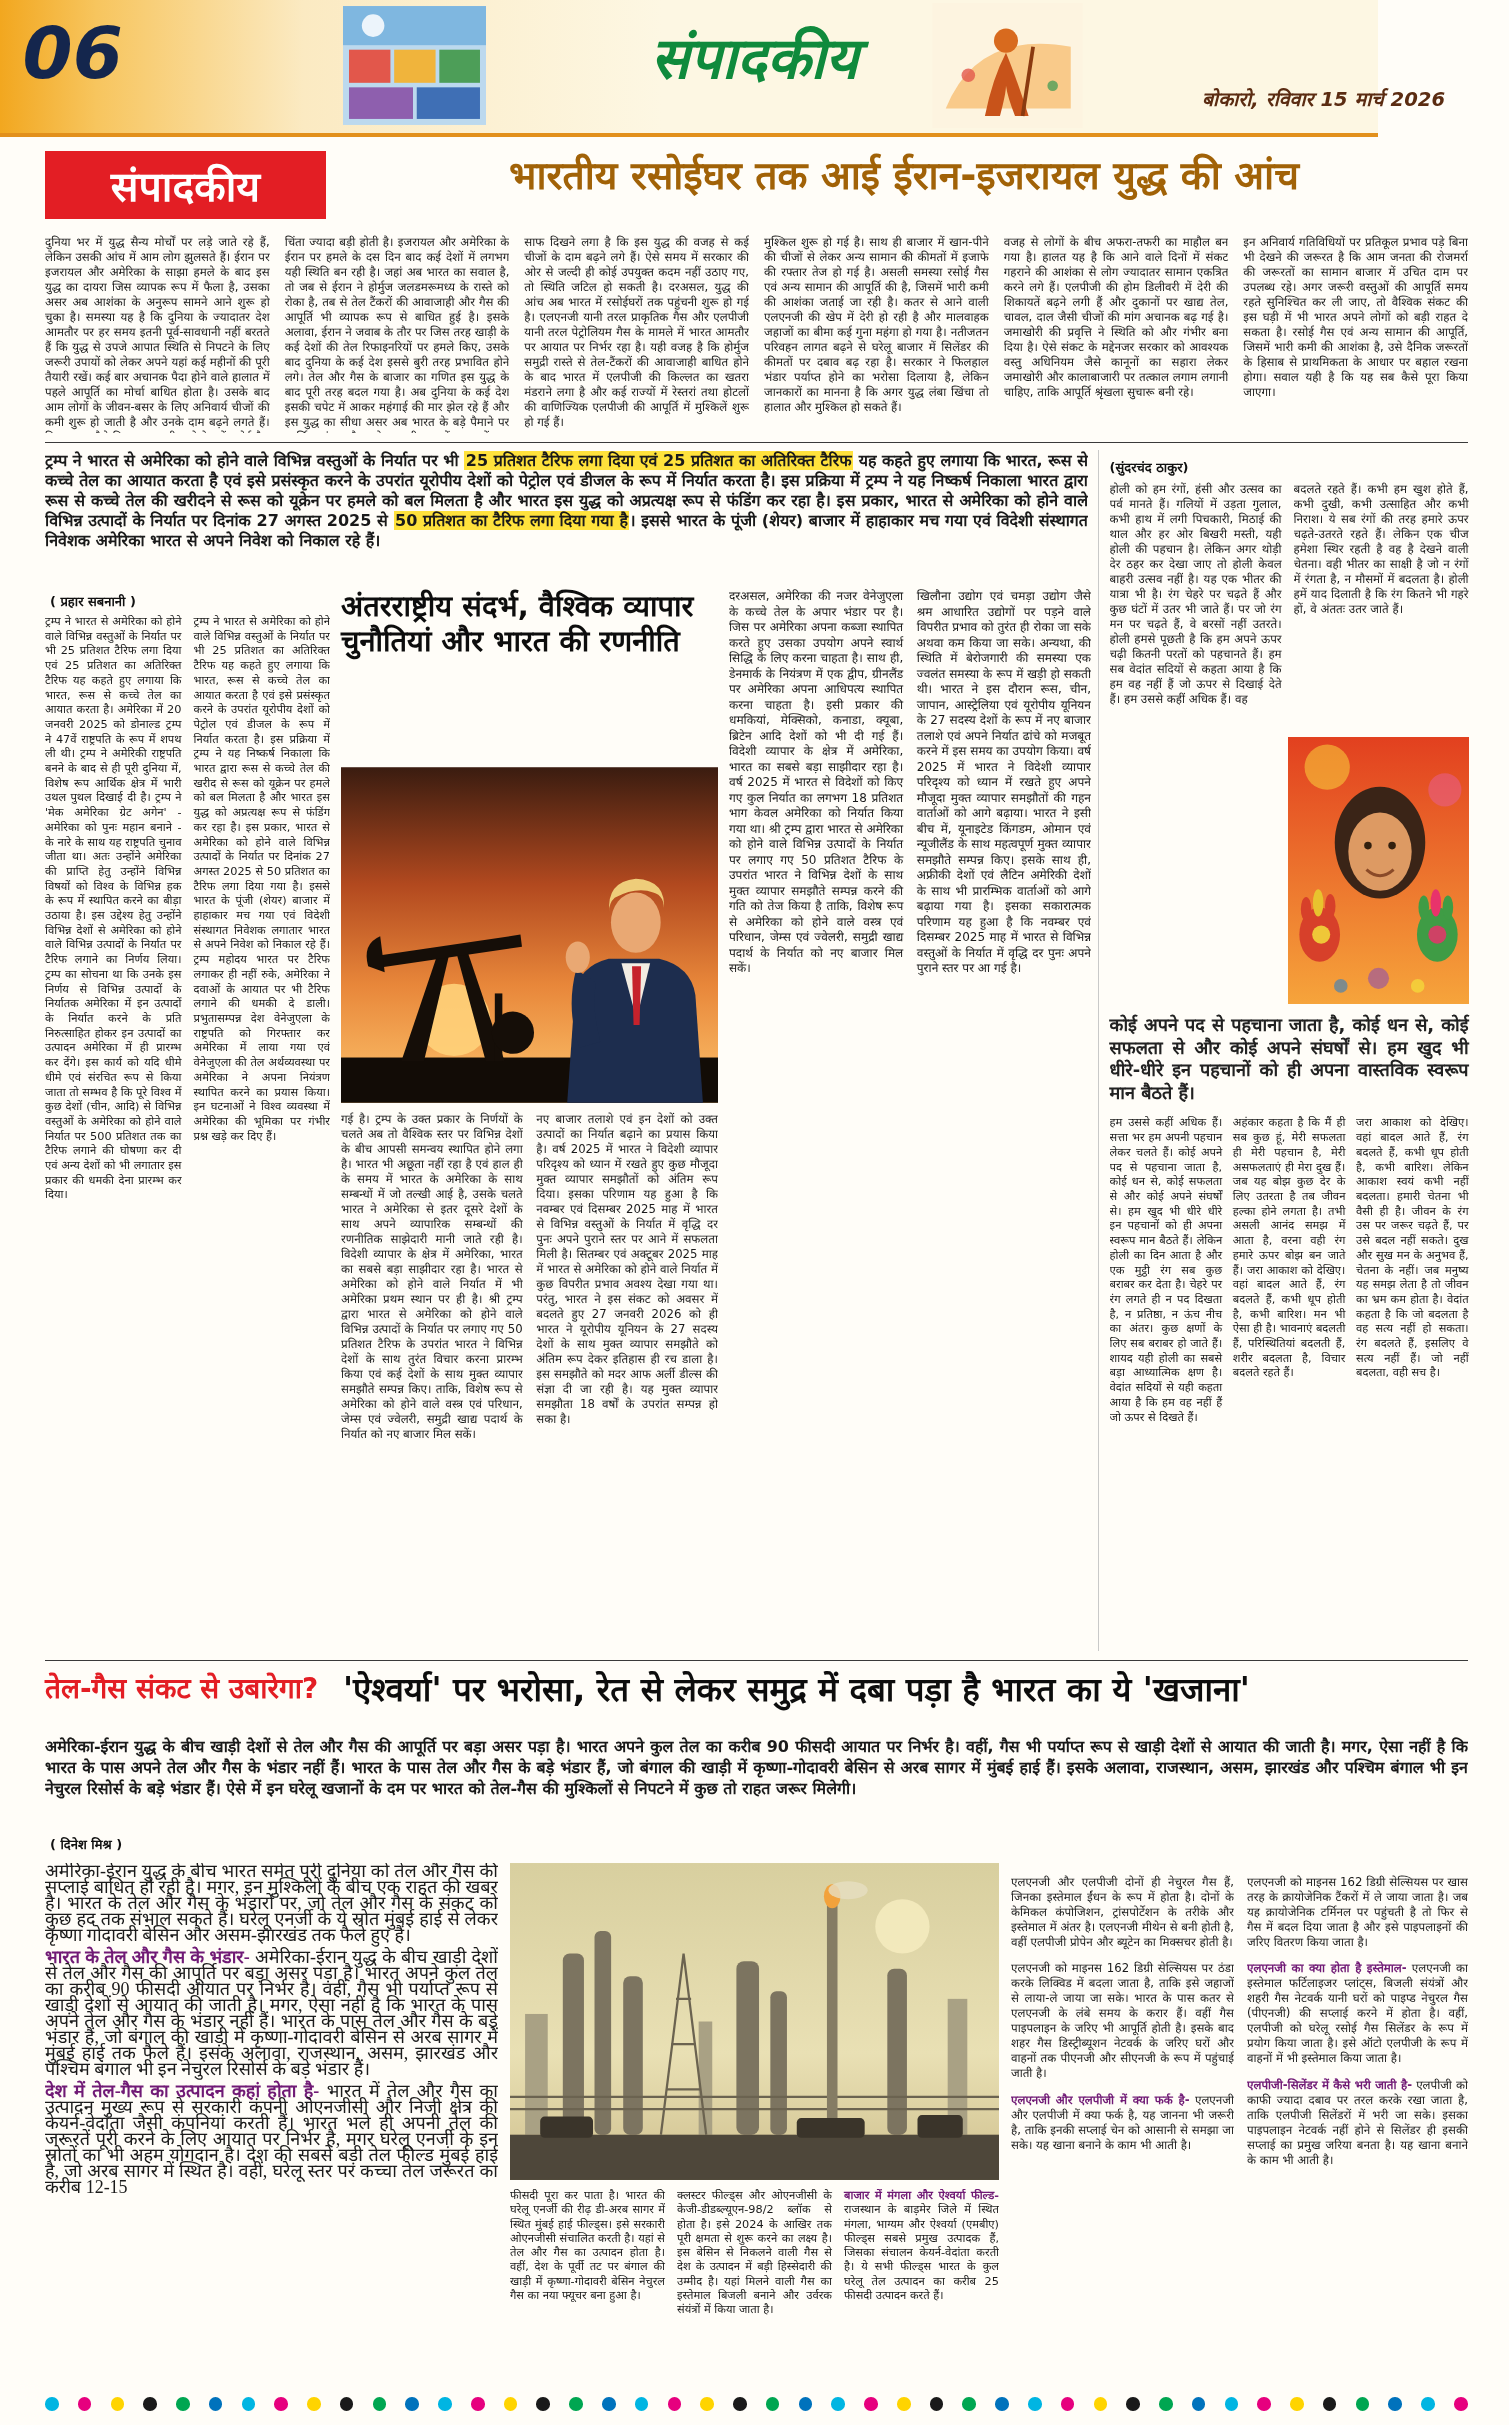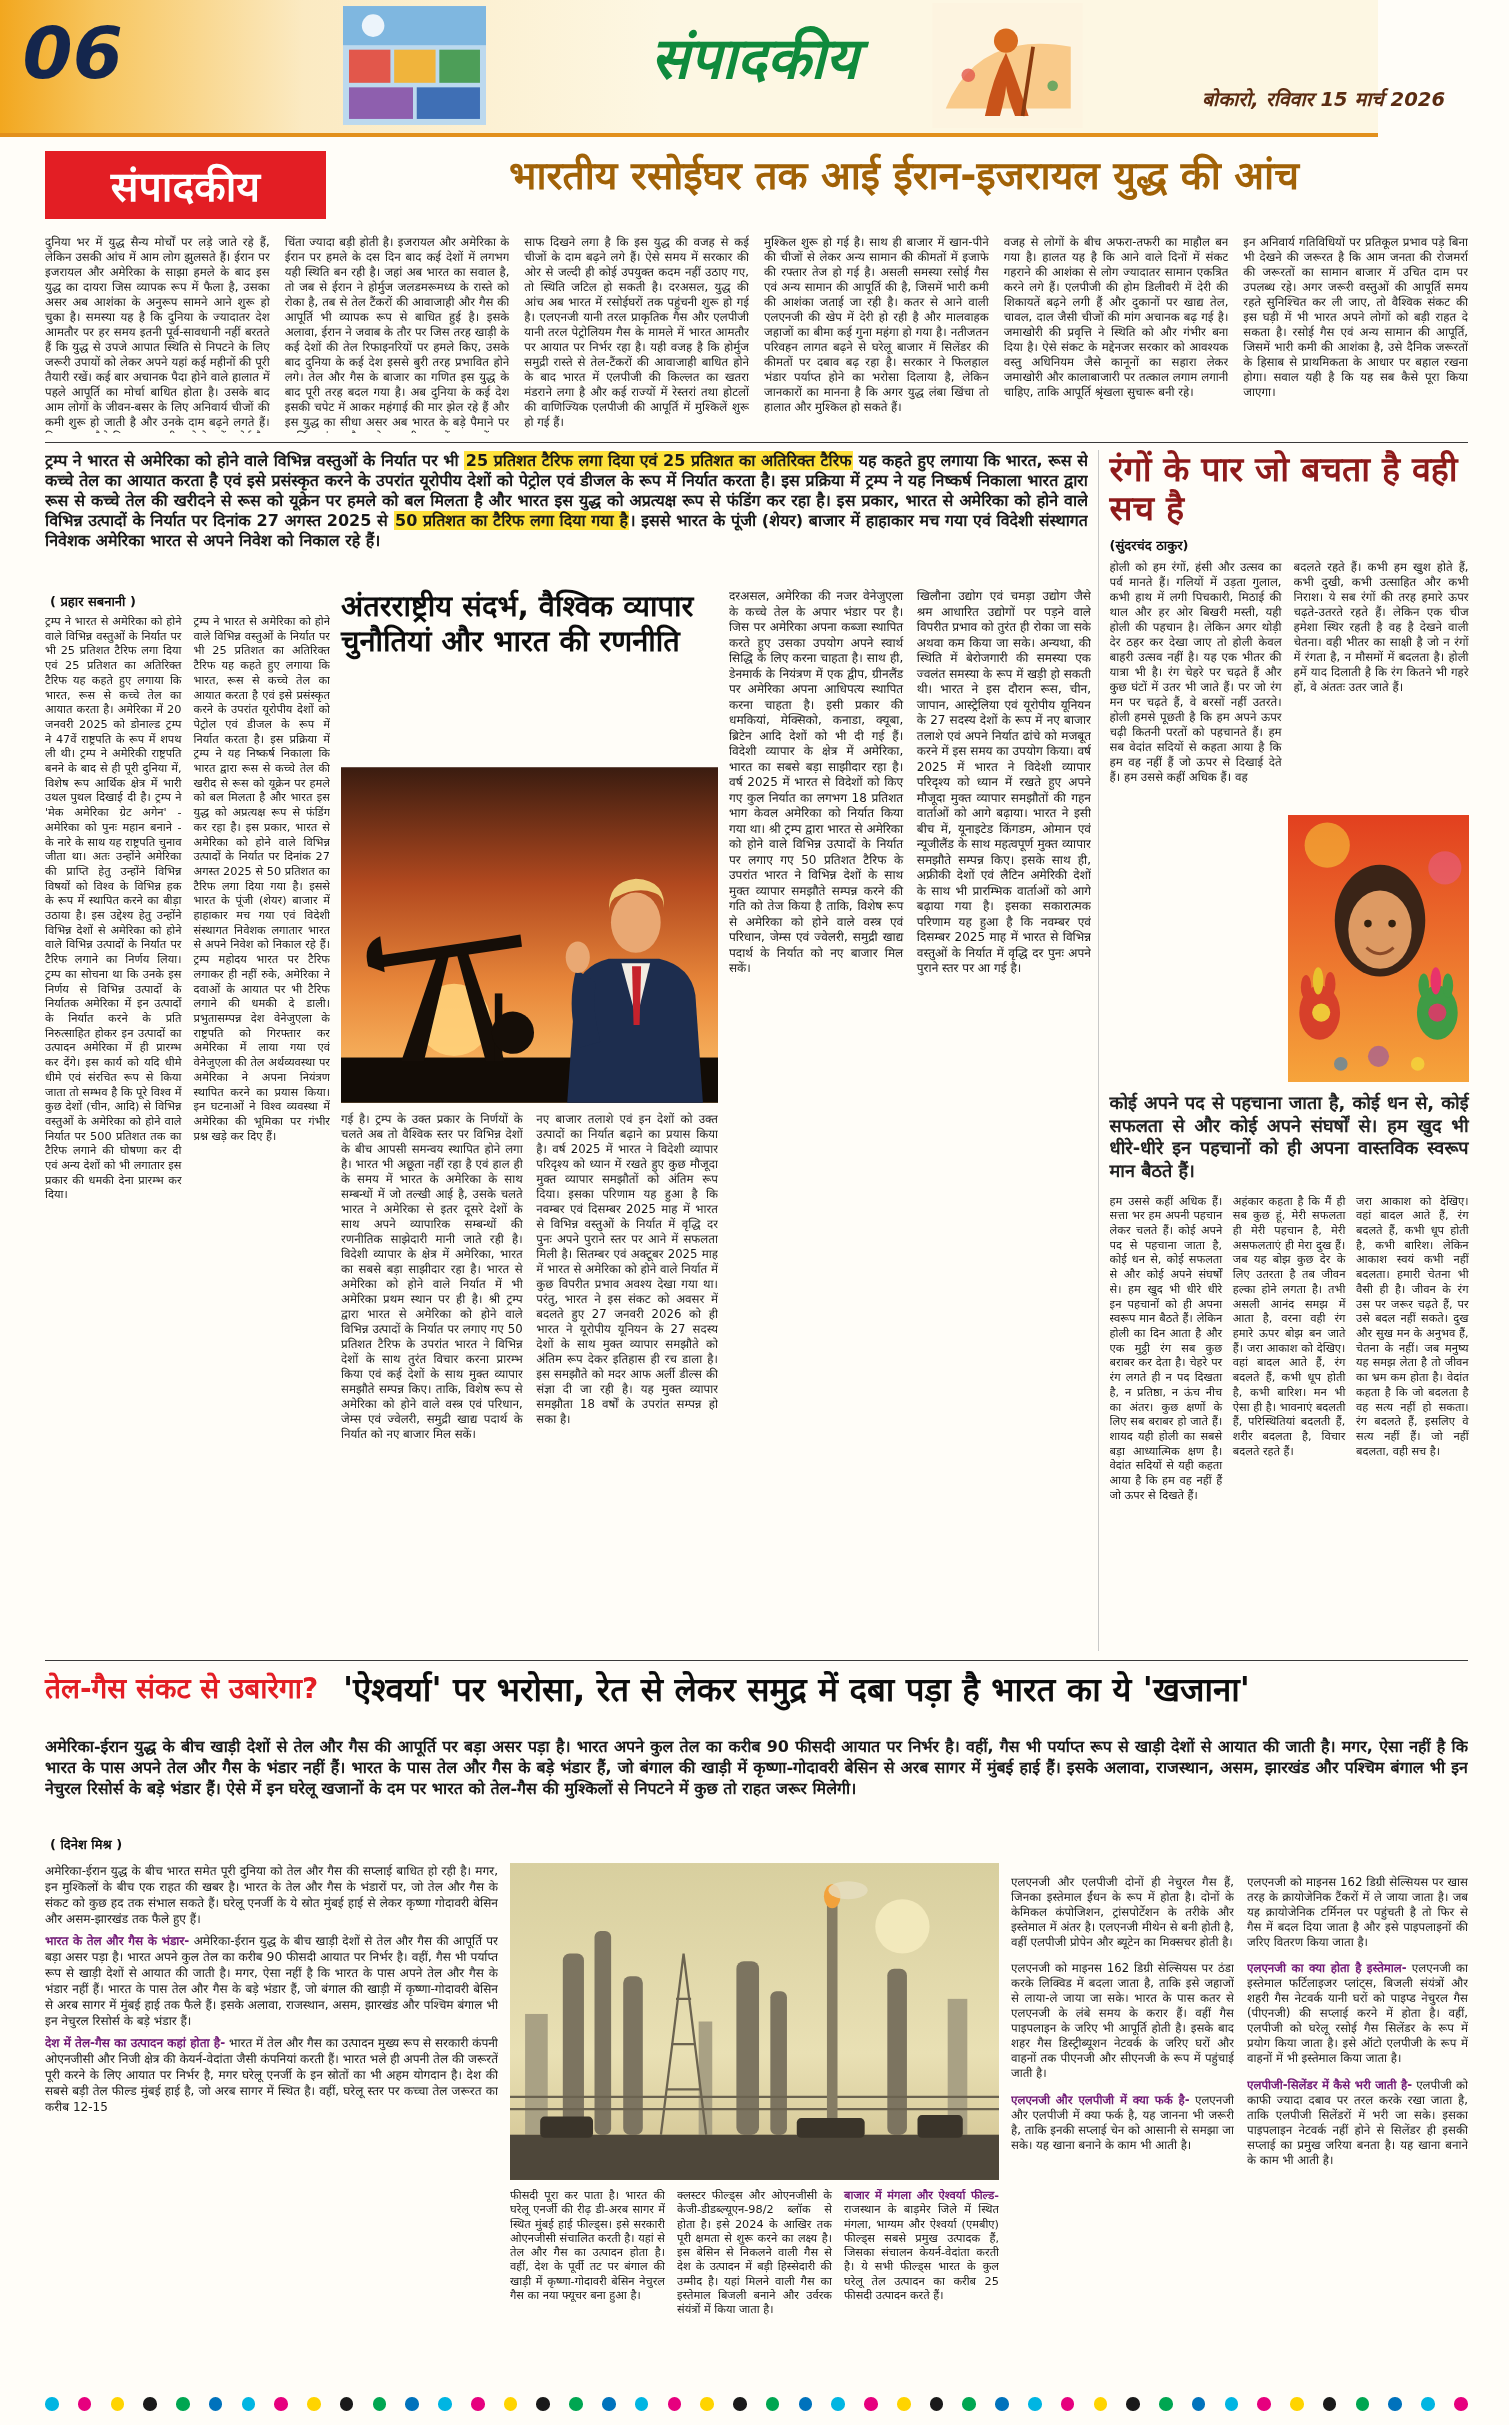--- a/index.html
+++ b/index.html
@@ -55,22 +55,22 @@
   .holi-bottom{margin-top:12px;display:flex;gap:10.6px;height:392px;overflow:hidden;}
   .holi-bottom .col{flex:1;font-size:11.3px;line-height:14.7px;text-align:justify;}
   
   .energy-kicker{left:45px;top:1671px;width:287px;font-size:28px;line-height:1.25;
     font-weight:bold;color:var(--accent-red,#e31e24);}
   .energy-headline{left:343px;top:1672px;width:1125px;font-size:33px;font-weight:bold;
     color:#0d0d0d;line-height:1.1;}
   .energy-intro{left:45px;top:1736px;width:1423px;height:89px;font-size:16px;line-height:21px;
     font-weight:bold;text-align:justify;overflow:hidden;}
   .energy-byline{left:50px;top:1835px;}
-  .energy-left{left:45px;top:1863px;width:453px;height:521px;font-size:12px;line-height:16px;
-    text-align:justify;overflow:hidden;}
+  .energy-left{left:45px;top:1863px;width:453px;height:521px;font-size:18px;line-height:16px;
+    text-align:justify;overflow:hidden;font-family:Liberation Serif, serif;}
   .energy-left p, .col p{margin:0 0 6px 0;}
   .refinery-photo{left:510px;top:1863px;width:489px;height:317px;}
   .energy-under{left:510px;top:2189px;width:489px;height:195px;display:flex;gap:12px;overflow:hidden;}
   .energy-under .col{flex:1;font-size:11.3px;line-height:14.3px;text-align:justify;}
   .energy-rc1{left:1011px;top:1863px;width:223px;height:521px;font-size:11.7px;line-height:15px;
     text-align:justify;overflow:hidden;}
   .energy-rc2{left:1247px;top:1863px;width:221px;height:521px;font-size:11.7px;line-height:15px;
     text-align:justify;overflow:hidden;}
   strong{color:#701a75;}
   
@@ -171,21 +171,20 @@
     <div class="col">गई है। ट्रम्प के उक्त प्रकार के निर्णयों के चलते अब तो वैश्विक स्तर पर विभिन्न देशों के बीच आपसी समन्वय स्थापित होने लगा है। भारत भी अछूता नहीं रहा है एवं हाल ही के समय में भारत के अमेरिका के साथ सम्बन्धों में जो तल्खी आई है, उसके चलते भारत ने अमेरिका से इतर दूसरे देशों के साथ अपने व्यापारिक सम्बन्धों की रणनीतिक साझेदारी मानी जाते रही है। विदेशी व्यापार के क्षेत्र में अमेरिका, भारत का सबसे बड़ा साझीदार रहा है। भारत से अमेरिका को होने वाले निर्यात में भी अमेरिका प्रथम स्थान पर ही है। श्री ट्रम्प द्वारा भारत से अमेरिका को होने वाले विभिन्न उत्पादों के निर्यात पर लगाए गए 50 प्रतिशत टैरिफ के उपरांत भारत ने विभिन्न देशों के साथ तुरंत विचार करना प्रारम्भ किया एवं कई देशों के साथ मुक्त व्यापार समझौते सम्पन्न किए। ताकि, विशेष रूप से अमेरिका को होने वाले वस्त्र एवं परिधान, जेम्स एवं ज्वेलरी, समुद्री खाद्य पदार्थ के निर्यात को नए बाजार मिल सकें।</div>
     <div class="col">नए बाजार तलाशे एवं इन देशों को उक्त उत्पादों का निर्यात बढ़ाने का प्रयास किया है। वर्ष 2025 में भारत ने विदेशी व्यापार परिदृश्य को ध्यान में रखते हुए कुछ मौजूदा मुक्त व्यापार समझौतों को अंतिम रूप दिया। इसका परिणाम यह हुआ है कि नवम्बर एवं दिसम्बर 2025 माह में भारत से विभिन्न वस्तुओं के निर्यात में वृद्धि दर पुनः अपने पुराने स्तर पर आने में सफलता मिली है। सितम्बर एवं अक्टूबर 2025 माह में भारत से अमेरिका को होने वाले निर्यात में कुछ विपरीत प्रभाव अवश्य देखा गया था। परंतु, भारत ने इस संकट को अवसर में बदलते हुए 27 जनवरी 2026 को ही भारत ने यूरोपीय यूनियन के 27 सदस्य देशों के साथ मुक्त व्यापार समझौते को अंतिम रूप देकर इतिहास ही रच डाला है। इस समझौते को मदर आफ अर्ली डील्स की संज्ञा दी जा रही है। यह मुक्त व्यापार समझौता 18 वर्षों के उपरांत सम्पन्न हो सका है।</div>
   </div>
 
   <div class="abs trade-mid">
     <div class="col">दरअसल, अमेरिका की नजर वेनेजुएला के कच्चे तेल के अपार भंडार पर है। जिस पर अमेरिका अपना कब्जा स्थापित करते हुए उसका उपयोग अपने स्वार्थ सिद्धि के लिए करना चाहता है। साथ ही, डेनमार्क के नियंत्रण में एक द्वीप, ग्रीनलैंड पर अमेरिका अपना आधिपत्य स्थापित करना चाहता है। इसी प्रकार की धमकियां, मेक्सिको, कनाडा, क्यूबा, ब्रिटेन आदि देशों को भी दी गई हैं। विदेशी व्यापार के क्षेत्र में अमेरिका, भारत का सबसे बड़ा साझीदार रहा है। वर्ष 2025 में भारत से विदेशों को किए गए कुल निर्यात का लगभग 18 प्रतिशत भाग केवल अमेरिका को निर्यात किया गया था। श्री ट्रम्प द्वारा भारत से अमेरिका को होने वाले विभिन्न उत्पादों के निर्यात पर लगाए गए 50 प्रतिशत टैरिफ के उपरांत भारत ने विभिन्न देशों के साथ मुक्त व्यापार समझौते सम्पन्न करने की गति को तेज किया है ताकि, विशेष रूप से अमेरिका को होने वाले वस्त्र एवं परिधान, जेम्स एवं ज्वेलरी, समुद्री खाद्य पदार्थ के निर्यात को नए बाजार मिल सकें।</div>
     <div class="col">खिलौना उद्योग एवं चमड़ा उद्योग जैसे श्रम आधारित उद्योगों पर पड़ने वाले विपरीत प्रभाव को तुरंत ही रोका जा सके अथवा कम किया जा सके। अन्यथा, की स्थिति में बेरोजगारी की समस्या एक ज्वलंत समस्या के रूप में खड़ी हो सकती थी। भारत ने इस दौरान रूस, चीन, जापान, आस्ट्रेलिया एवं यूरोपीय यूनियन के 27 सदस्य देशों के रूप में नए बाजार तलाशे एवं अपने निर्यात ढांचे को मजबूत करने में इस समय का उपयोग किया। वर्ष 2025 में भारत ने विदेशी व्यापार परिदृश्य को ध्यान में रखते हुए अपने मौजूदा मुक्त व्यापार समझौतों की गहन वार्ताओं को आगे बढ़ाया। भारत ने इसी बीच में, यूनाइटेड किंगडम, ओमान एवं न्यूजीलैंड के साथ महत्वपूर्ण मुक्त व्यापार समझौते सम्पन्न किए। इसके साथ ही, अफ्रीकी देशों एवं लैटिन अमेरिकी देशों के साथ भी प्रारम्भिक वार्ताओं को आगे बढ़ाया गया है। इसका सकारात्मक परिणाम यह हुआ है कि नवम्बर एवं दिसम्बर 2025 माह में भारत से विभिन्न वस्तुओं के निर्यात में वृद्धि दर पुनः अपने पुराने स्तर पर आ गई है।</div>
   </div>
 
   <div class="abs holi">
-    <div class="holi-headline">रंगों के पार जो बचता है वही सच है</div>
     <div class="byline holi-byline">(सुंदरचंद ठाकुर)</div>
 
     <div class="holi-body">
       <div class="c1">होली को हम रंगों, हंसी और उत्सव का पर्व मानते हैं। गलियों में उड़ता गुलाल, कभी हाथ में लगी पिचकारी, मिठाई की थाल और हर ओर बिखरी मस्ती, यही होली की पहचान है। लेकिन अगर थोड़ी देर ठहर कर देखा जाए तो होली केवल बाहरी उत्सव नहीं है। यह एक भीतर की यात्रा भी है। रंग चेहरे पर चढ़ते हैं और कुछ घंटों में उतर भी जाते हैं। पर जो रंग मन पर चढ़ते हैं, वे बरसों नहीं उतरते। होली हमसे पूछती है कि हम अपने ऊपर चढ़ी कितनी परतों को पहचानते हैं। हम सब वेदांत सदियों से कहता आया है कि हम वह नहीं हैं जो ऊपर से दिखाई देते हैं। हम उससे कहीं अधिक हैं। वह</div>
       <div class="c2">बदलते रहते हैं। कभी हम खुश होते हैं, कभी दुखी, कभी उत्साहित और कभी निराश। ये सब रंगों की तरह हमारे ऊपर चढ़ते-उतरते रहते हैं। लेकिन एक चीज हमेशा स्थिर रहती है वह है देखने वाली चेतना। वही भीतर का साक्षी है जो न रंगों में रंगता है, न मौसमों में बदलता है। होली हमें याद दिलाती है कि रंग कितने भी गहरे हों, वे अंततः उतर जाते हैं।</div>
 
       <svg class="holi-photo" viewBox="0 0 240 354">
         <defs>
           <linearGradient id="hb" x1="0" y1="0" x2="0" y2="1">
             <stop offset="0" stop-color="#e2401f"></stop>

